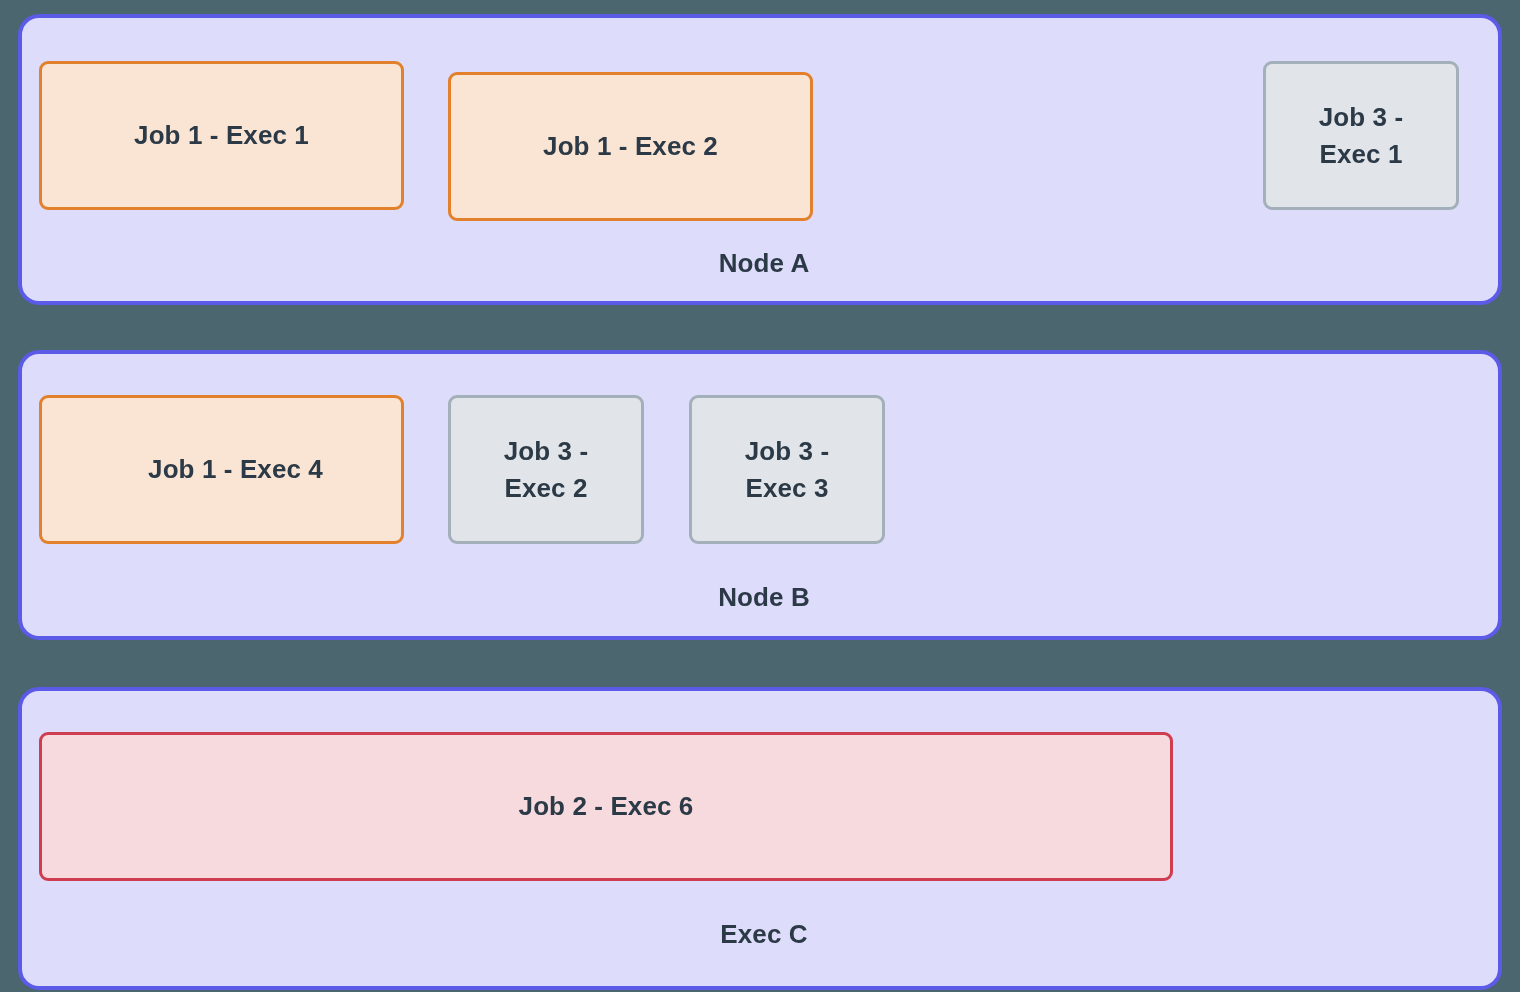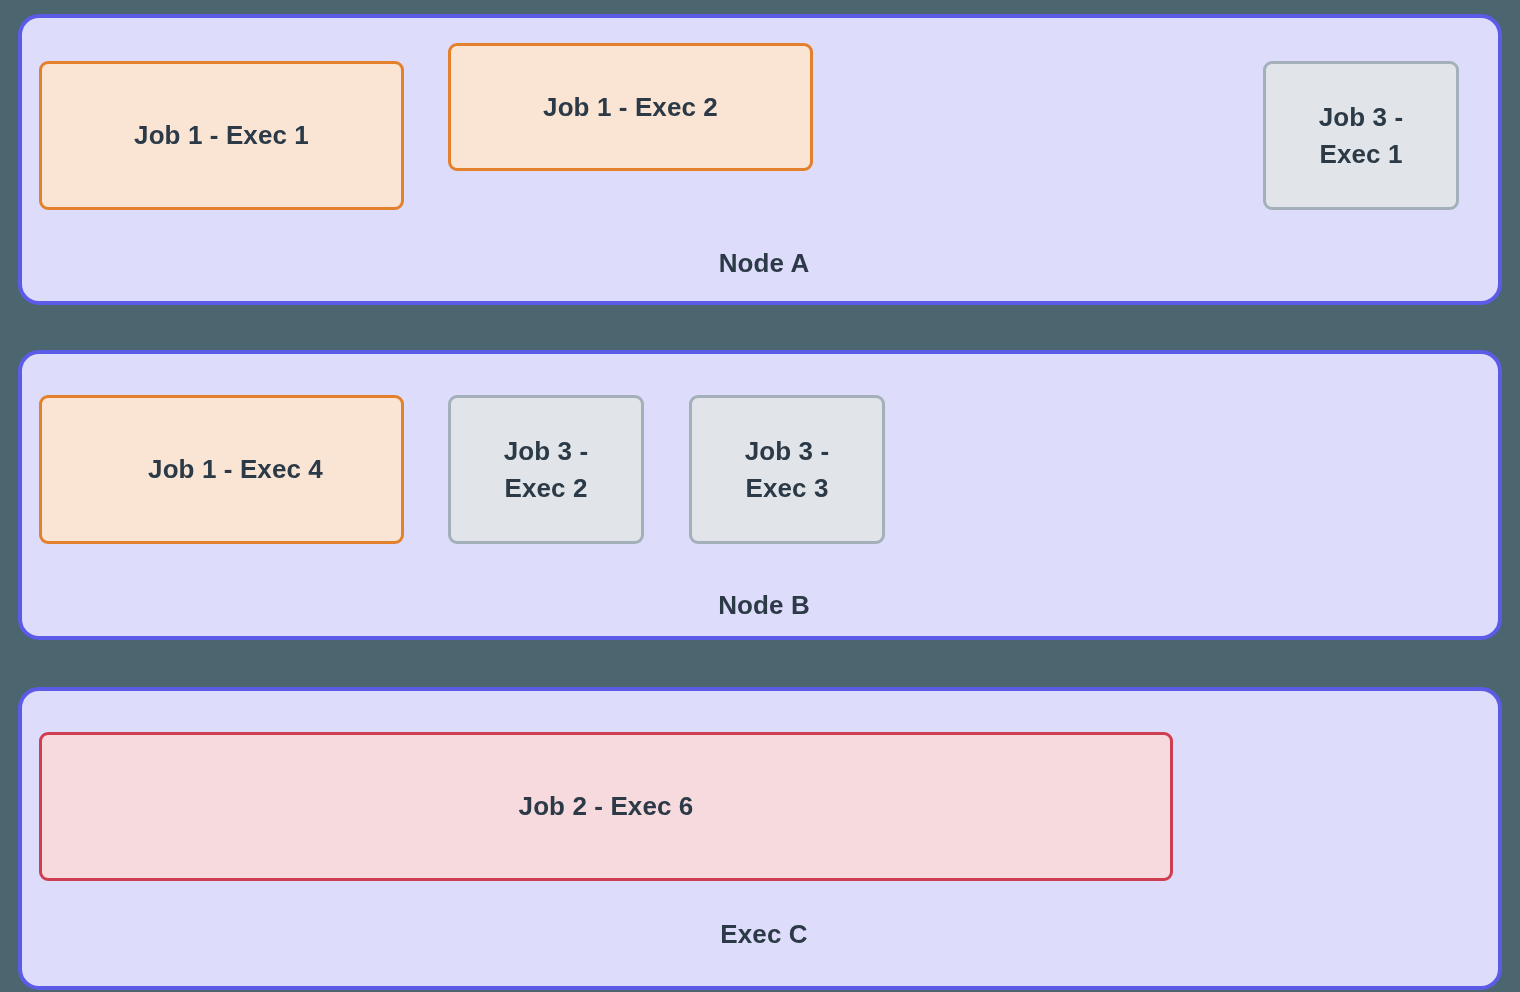--- a/index.html
+++ b/index.html
@@ -69,30 +69,30 @@
     font-size: 26px;
     color: #2b3a46;
     text-align: center;
     letter-spacing: 0.1px;
     white-space: nowrap;
     transform: translateX(-50%);
   }
 
   
   #a-box-0 { left: 17px;   top: 43px;  width: 365px; height: 149px; }
-  #a-box-1 { left: 426px;  top: 25px;  width: 365px; height: 128px; }
+  #a-box-1 { left: 426px;  top: 54px;  width: 365px; height: 149px; }
   #a-box-2 { left: 835px;  top: 43px;  width: 365px; height: 149px; }
   #a-box-3 { left: 1241px; top: 43px;  width: 196px; height: 149px; }
   #a-label { left: 742px;  top: 230px; }
 
   
   #b-box-0 { left: 17px;  top: 41px;  width: 365px; height: 149px; padding-left: 28px; }
   #b-box-1 { left: 426px; top: 41px;  width: 196px; height: 149px; }
   #b-box-2 { left: 667px; top: 41px;  width: 196px; height: 149px; }
-  #b-label { left: 742px; top: 236px; }
+  #b-label { left: 742px; top: 228px; }
 
   
   #c-box-0 { left: 17px;  top: 41px;  width: 1134px; height: 149px; }
   #c-label { left: 742px; top: 228px; }
 </style>
 </head>
 <body>
 
 <div id="canvas">
 

